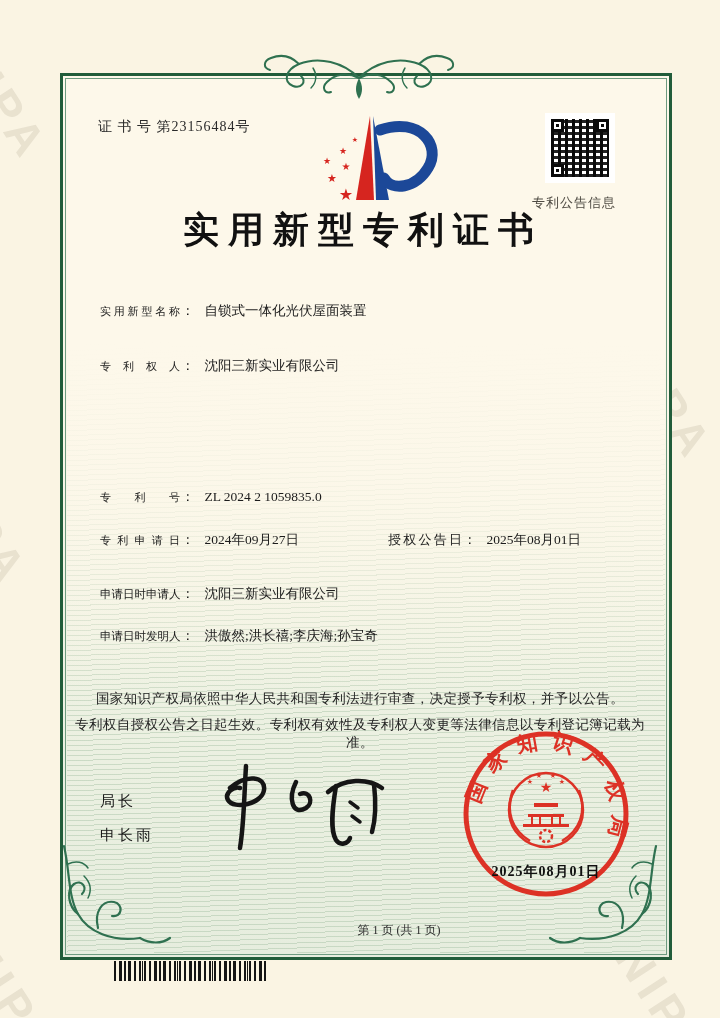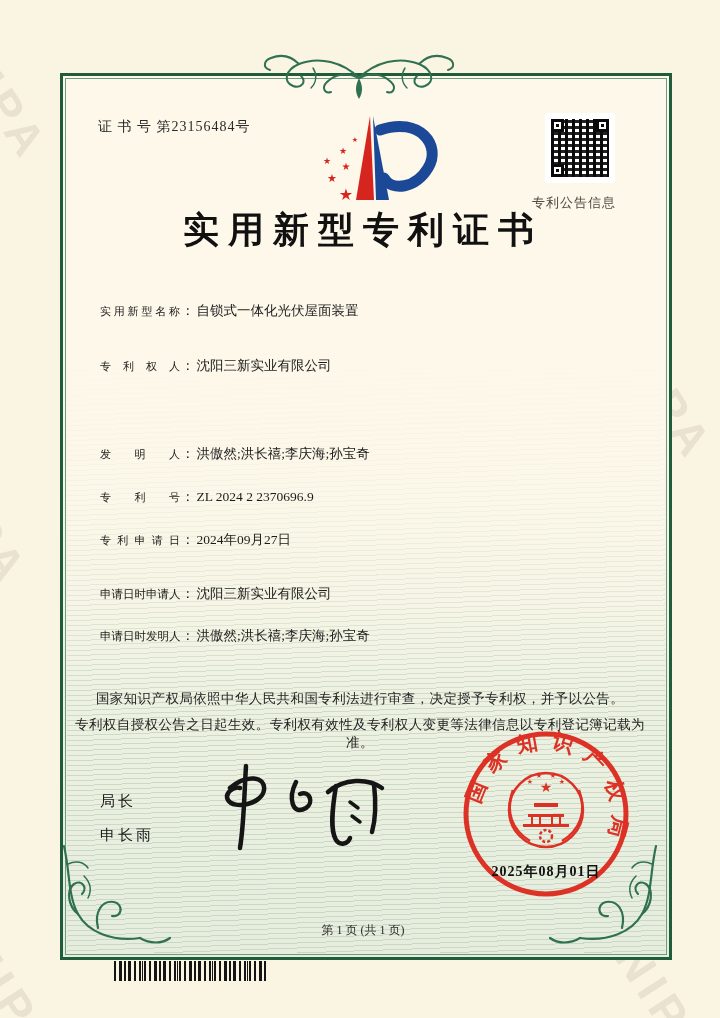--- a/index.html
+++ b/index.html
@@ -25,29 +25,29 @@
          font-size:36px;font-weight:700;letter-spacing:9px;color:#111;}
   .qrcap{position:absolute;left:532px;top:194px;width:100px;text-align:left;
          font-size:13px;letter-spacing:1px;color:#4e4a42;}
   .field{position:absolute;left:100px;font-size:13.5px;white-space:nowrap;}
   .field.rcol{left:388px;}
   .lab{display:inline-block;width:80px;text-align:justify;text-align-last:justify;
        white-space:nowrap;font-size:11px;vertical-align:baseline;}
   .lab.w7{font-size:11.5px;margin-top:13px;}
   .lab5{display:inline-block;width:74px;text-align:justify;text-align-last:justify;font-size:13px;}
   .col{margin:0 2px 0 1px;}
-  .val{}
+  .val{margin-left:8px;}
   .stmt{position:absolute;left:62px;width:596px;text-align:center;font-size:13.5px;
         letter-spacing:0.4px;color:#242424;}
   .signer{position:absolute;left:100px;font-family:Liberation Serif, serif;
           font-size:15px;letter-spacing:3px;color:#171717;}
   .sealdate{position:absolute;left:468px;top:863px;width:156px;text-align:center;
             font-size:14px;font-weight:600;letter-spacing:1px;color:#101010;z-index:6;}
   .footer{position:absolute;left:60px;top:922px;width:606px;text-align:center;
-          font-size:12px;color:#2b2b2b;}
+          font-size:12px;color:#2b2b2b;padding-left:36px;}
   
   .qr{position:absolute;left:548px;top:116px;width:64px;height:64px;background:#fff;
       box-shadow:0 0 0 3px #fff;}
   .qr-noise{position:absolute;inset:3px;
       background:
         repeating-linear-gradient(0deg,rgba(10,10,10,0.9) 0 3px,rgba(0,0,0,0) 3px 6px),
         repeating-linear-gradient(90deg,#0a0a0a 0 3px,rgba(255,255,255,0.9) 3px 7px);}
   .finder{position:absolute;width:13px;height:13px;border:3px solid #0a0a0a;background:#fff;box-sizing:border-box;}
   .finder::after{content:"";position:absolute;left:2px;top:2px;width:3px;height:3px;background:#0a0a0a;}
   
@@ -136,28 +136,28 @@
   <div class="qrcap">专利公告信息</div>
 
   <div class="title">实用新型专利证书</div>
 
   <div class="field" style="top:302px">
     <span class="lab">实用新型名称</span><span class="col">：</span><span class="val">自锁式一体化光伏屋面装置</span>
   </div>
   <div class="field" style="top:357px">
     <span class="lab">专利权人</span><span class="col">：</span><span class="val">沈阳三新实业有限公司</span>
   </div>
-  <div class="field" style="top:445px">
-    <span class="lab">发明人</span><span class="col">：</span><span class="val">洪傲然;洪长禧;李庆海;孙宝奇</span>
-  </div>
   <div class="field" style="top:488px">
-    <span class="lab">专利号</span><span class="col">：</span><span class="val">ZL 2024 2 2370696.9</span>
+    <span class="lab">专利号</span><span class="col">：</span><span class="val">ZL 2024 2 1059835.0</span>
   </div>
   <div class="field" style="top:531px">
     <span class="lab">专利申请日</span><span class="col">：</span><span class="val">2024年09月27日</span>
+  </div>
+  <div class="field rcol" style="top:531px">
+    <span class="lab5">授权公告日</span><span class="col">：</span><span class="val">2025年08月01日</span>
   </div>
   <div class="field" style="top:574px">
     <span class="lab w7">申请日时申请人</span><span class="col">：</span><span class="val">沈阳三新实业有限公司</span>
   </div>
   <div class="field" style="top:616px">
     <span class="lab w7">申请日时发明人</span><span class="col">：</span><span class="val">洪傲然;洪长禧;李庆海;孙宝奇</span>
   </div>
 
   <div class="stmt" style="top:690px">国家知识产权局依照中华人民共和国专利法进行审查，决定授予专利权，并予以公告。</div>
   <div class="stmt" style="top:716px">专利权自授权公告之日起生效。专利权有效性及专利权人变更等法律信息以专利登记簿记载为准。</div>

